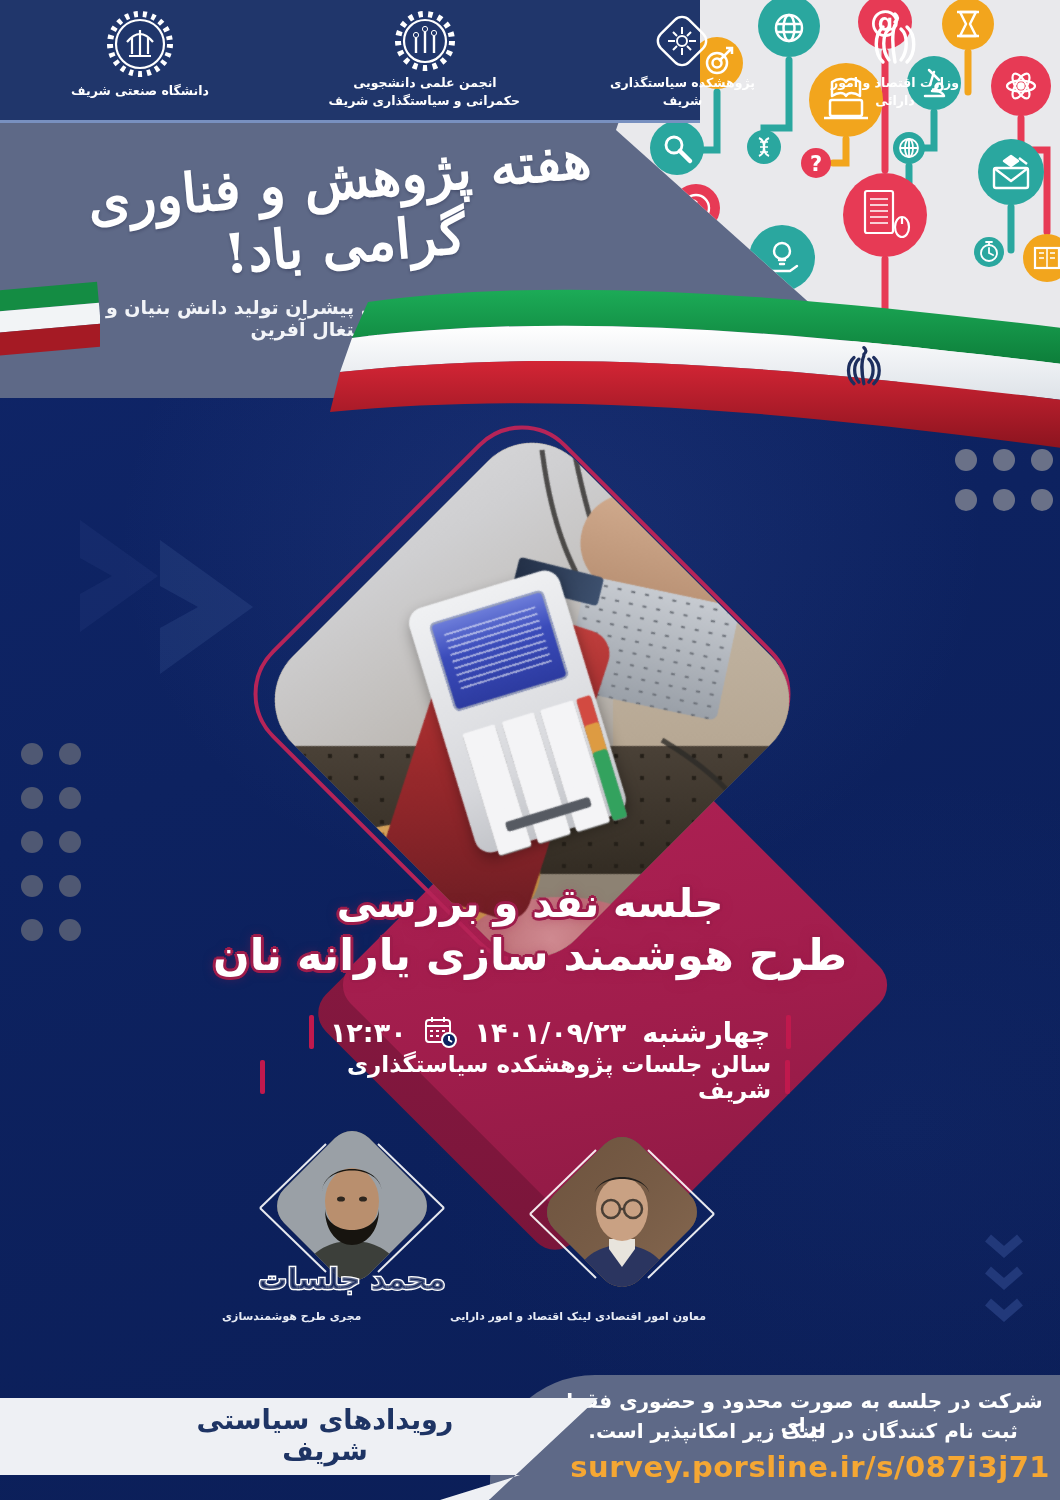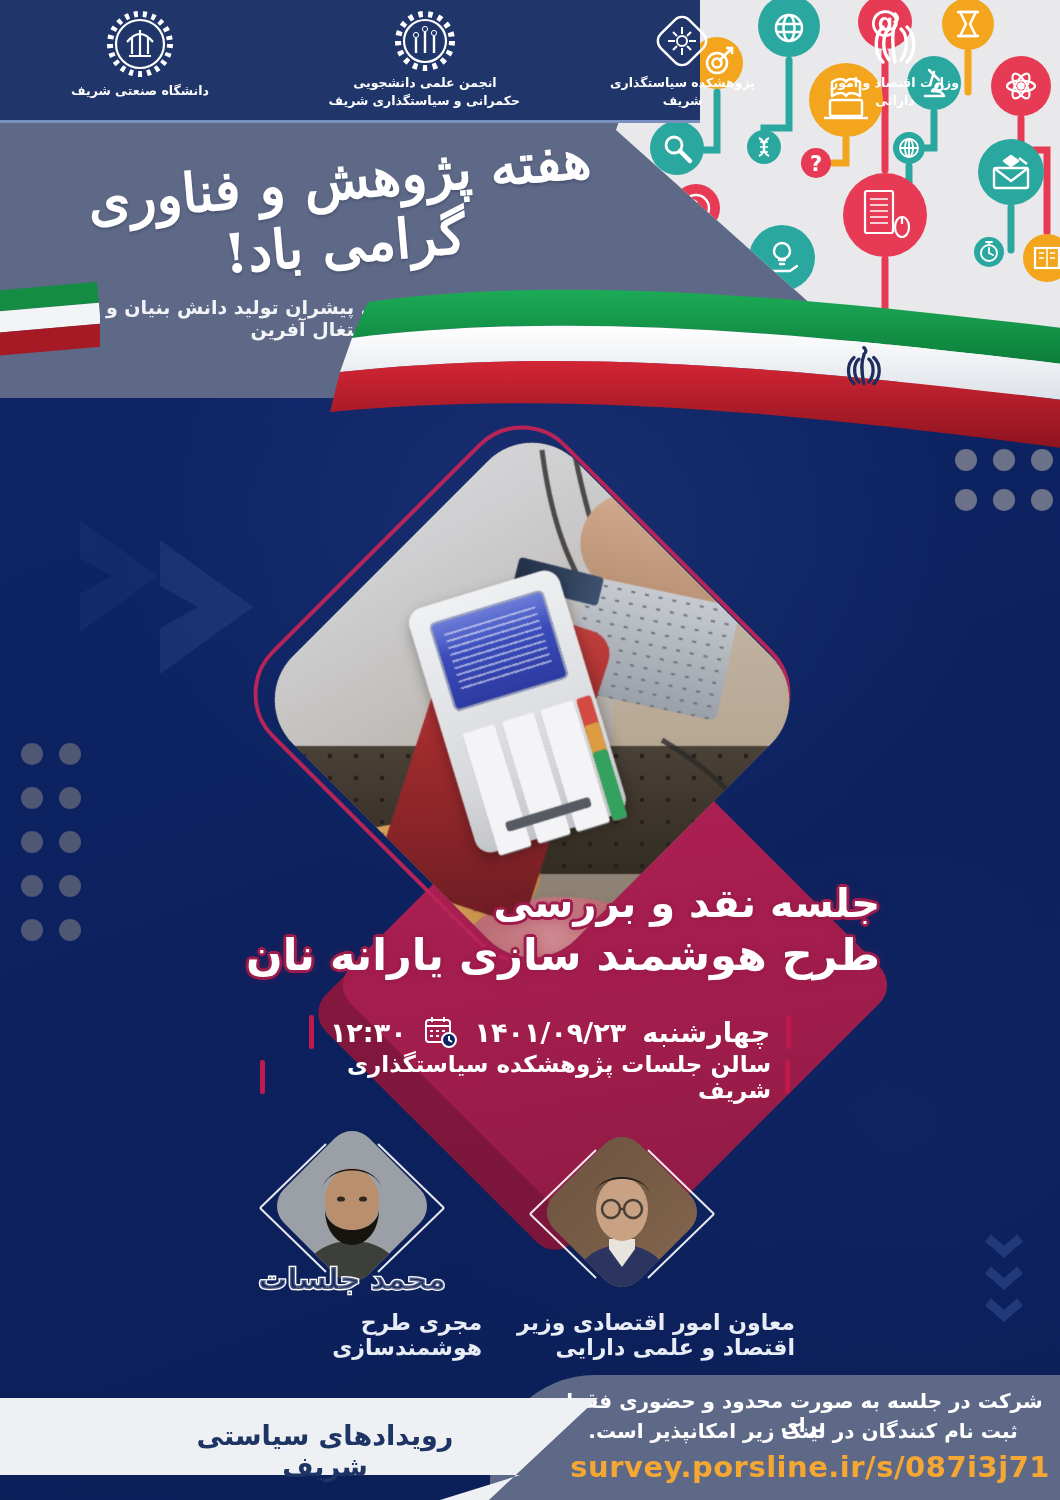--- a/index.html
+++ b/index.html
@@ -19,21 +19,21 @@
   .logo-block .ltxt{font-size:12.5px;font-weight:bold;line-height:1.45;direction:rtl;white-space:nowrap;}
   
   .banner-panel{left:0;top:120px;width:1060px;height:278px;background:#5e6987;}
   .headline{left:62px;top:148px;width:560px;text-align:center;color:#fff;
     font-size:54px;font-weight:bold;transform:rotate(-5deg);direction:rtl;
     font-family:"DejaVu Serif","Liberation Serif",serif;letter-spacing:-1px;
     text-shadow:0 2px 3px rgba(20,25,50,.25);}
   .subtitle{left:100px;top:296px;width:430px;text-align:center;color:#f2f4f8;
     font-size:19px;font-weight:600;direction:rtl;}
   
-  .event-title{left:180px;top:878px;width:700px;text-align:right;color:#fff;direction:rtl;font-weight:bold;
+  .event-title{left:180px;top:878px;width:700px;text-align:center;color:#fff;direction:rtl;font-weight:bold;
     text-shadow:-3px 0 #9e1c4b,3px 0 #9e1c4b,0 3px #9e1c4b,0 -3px #9e1c4b,
       -2px -2px #9e1c4b,2px 2px #9e1c4b,-2px 2px #9e1c4b,2px -2px #9e1c4b,0 0 12px rgba(158,28,75,.55);}
   .event-title .l1{font-size:40px;line-height:1.25;}
   .event-title .l2{font-size:43px;line-height:1.3;}
   .date-row{left:235px;top:1008px;width:630px;height:48px;display:flex;direction:rtl;
     align-items:center;justify-content:center;gap:16px;color:#fff;font-weight:bold;font-size:27px;}
   .venue-row{left:260px;top:1056px;width:530px;height:42px;display:flex;direction:rtl;
     align-items:center;justify-content:center;gap:14px;color:#fff;font-weight:bold;font-size:23px;}
   .red-bar{width:5px;height:34px;background:#c0194d;border-radius:2px;flex:0 0 auto;}
   .num{direction:ltr;unicode-bidi:embed;}
@@ -91,37 +91,37 @@
   .sc-slot{position:absolute;left:22%;bottom:6%;width:56%;height:4%;border-radius:3px;background:#565a62;}
   .sc-cable{position:absolute;left:0;top:0;width:100%;height:100%;}
   
   .spk-photo{position:absolute;width:120px;height:120px;transform:rotate(45deg);
     border-radius:24px;overflow:hidden;background:#555;}
   .spk-inner{position:absolute;left:-25px;top:-25px;width:170px;height:170px;transform:rotate(-45deg);}
   .spk-name{position:absolute;text-align:center;font-weight:bold;font-size:29px;direction:rtl;color:#fff;}
   @supports ((-webkit-text-stroke:2px #fff)){
     .spk-name{-webkit-text-stroke:2.6px #ffffff;color:rgba(23,40,92,.72);paint-order:stroke fill;}
   }
-  .spk-role{position:absolute;text-align:right;color:#e8ecf5;font-size:22px;font-weight:600;direction:rtl;}
+  .spk-role{position:absolute;text-align:left;color:#e8ecf5;font-size:11px;font-weight:600;direction:rtl;}
   
   .note-panel{left:490px;top:1375px;width:570px;height:125px;background:#5e6987;
     border-top-left-radius:105px;}
   .note-l1{left:556px;top:1389px;width:494px;text-align:center;color:#fff;font-weight:bold;
     font-size:20px;direction:rtl;}
   .note-l2{left:556px;top:1419px;width:494px;text-align:center;color:#fff;font-weight:bold;
     font-size:20px;direction:rtl;}
   .note-link{left:556px;top:1450px;width:494px;text-align:right;color:#f5a733;font-weight:bold;
     font-size:29px;letter-spacing:.5px;}
   .white-band{left:0;top:1398px;width:640px;height:102px;background:#eef0f4;
     clip-path:polygon(0 0,598px 0,489px 102px,440px 102px,520px 77px,0 77px);}
   .series-num{left:24px;top:1342px;width:200px;text-align:center;color:#1e3464;font-weight:bold;
     font-size:118px;line-height:1;direction:rtl;
     text-shadow:-4px 0 #fff,4px 0 #fff,0 -4px #fff,0 4px #fff,-3px -3px #fff,3px 3px #fff,-3px 3px #fff,3px -3px #fff;}
   .series-fa{left:180px;top:1404px;width:290px;text-align:center;color:#1e3464;font-weight:bold;
-    font-size:27px;direction:rtl;margin-top:16px;}
+    font-size:27px;direction:rtl;}
   .series-en{left:180px;top:1443px;width:290px;text-align:center;color:#1e3464;font-weight:bold;
     font-size:23px;letter-spacing:.5px;}
   svg{display:block;}
 </style>
 </head>
 <body>
 
 <div class="poster">
 
   <svg class="abs" style="left:60px;top:480px" width="220" height="220" viewBox="0 0 220 220">
@@ -513,21 +513,21 @@
         <ellipse cx="85" cy="82" rx="26" ry="32" fill="#c9a183"></ellipse>
         <path d="M57,70 C57,46 113,46 113,70 C113,58 100,50 85,50 C70,50 57,58 57,70 Z" fill="#23201d"></path>
         <g fill="none" stroke="#4a3f35" stroke-width="2.5">
           <circle cx="74" cy="82" r="9"></circle>
             <circle cx="96" cy="82" r="9"></circle>
             <path d="M83,82 H87"></path>
         </g>
       </svg>
     </div>
   </div>
-  <div class="spk-role" style="left:450px;top:1310px;width:345px;">معاون امور اقتصادی وزیر اقتصاد و علمی دارایی</div>
+  <div class="spk-role" style="left:450px;top:1310px;width:345px;">معاون امور اقتصادی لینک اقتصاد و امور دارایی</div>
 
   <svg class="abs" style="left:242px;top:1136px" width="220" height="150" viewBox="0 0 220 150">
     <g fill="none" stroke="#fff" stroke-width="2" opacity=".9">
       <path d="M18,72 L84,8"></path>
         <path d="M18,72 L84,136"></path>
       <path d="M202,72 L136,8"></path>
         <path d="M202,72 L136,136"></path>
     </g>
   </svg>
   <div class="abs spk-photo" style="left:292px;top:1146px;">

